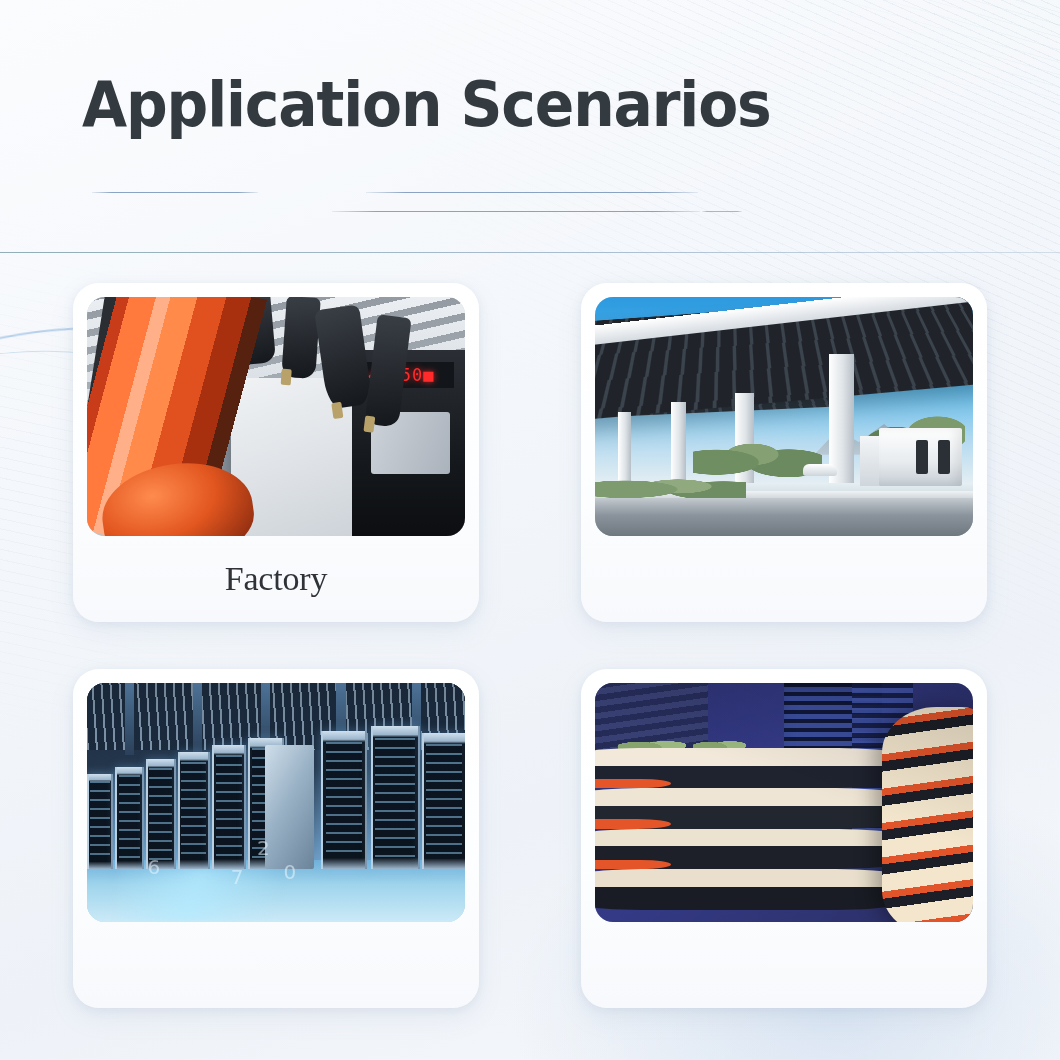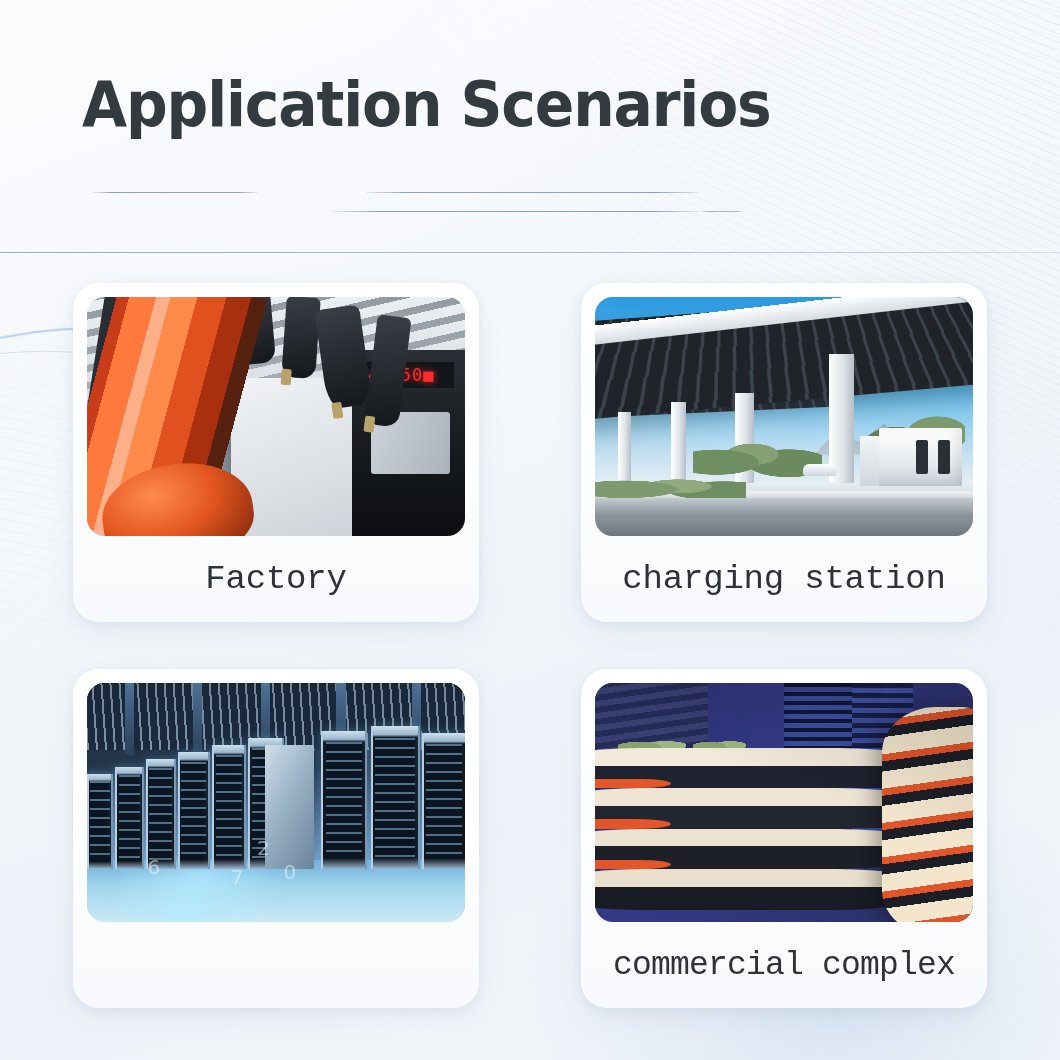--- a/index.html
+++ b/index.html
@@ -161,21 +161,21 @@
     background: #cfd8e2;
     flex: none;
   }
 
   .card-label {
     flex: 1;
     display: flex;
     align-items: center;
     justify-content: center;
     width: 100%;
-    font-family: Liberation Mono, monospace;
+    font-family: Liberation Serif, serif;
     font-weight: 400;
     font-size: 34px;
     color: #2f3338;
     letter-spacing: -0.2px;
     white-space: nowrap;
     line-height: 1;
   }
   .card-label.wide { font-size: 33px; letter-spacing: -0.8px; }
 
   
@@ -394,21 +394,20 @@
         <div class="c-cabinet2"></div>
         <div class="c-cabinet"></div>
         <div class="c-charger" style="right:12%; top:60%;"></div>
         <div class="c-charger" style="right:6%;  top:60%;"></div>
         <div class="c-car"></div>
         <div class="c-curb"></div>
         <div class="c-bush"></div>
         <div class="c-ground"></div>
       </div>
     </div>
-    <div class="card-label">charging station</div>
   </div>
 
   <div class="card">
     <div class="card-image">
       <div class="art-data">
         <div class="d-ceiling"></div>
         <div class="d-beam" style="left:10%;"></div>
         <div class="d-beam" style="left:28%;"></div>
         <div class="d-beam" style="left:46%;"></div>
         <div class="d-beam" style="left:66%;"></div>
@@ -449,16 +448,15 @@
         <div class="m-orange" style="top:40%;"></div>
         <div class="m-band b2"></div>
         <div class="m-orange" style="top:57%;"></div>
         <div class="m-band b3"></div>
         <div class="m-orange" style="top:74%;"></div>
         <div class="m-band b4"></div>
         <div class="m-drum"></div>
         <div class="m-shadow"></div>
       </div>
     </div>
-    <div class="card-label wide">commercial complex</div>
   </div>
 
 </div>
 
 </body></html>

